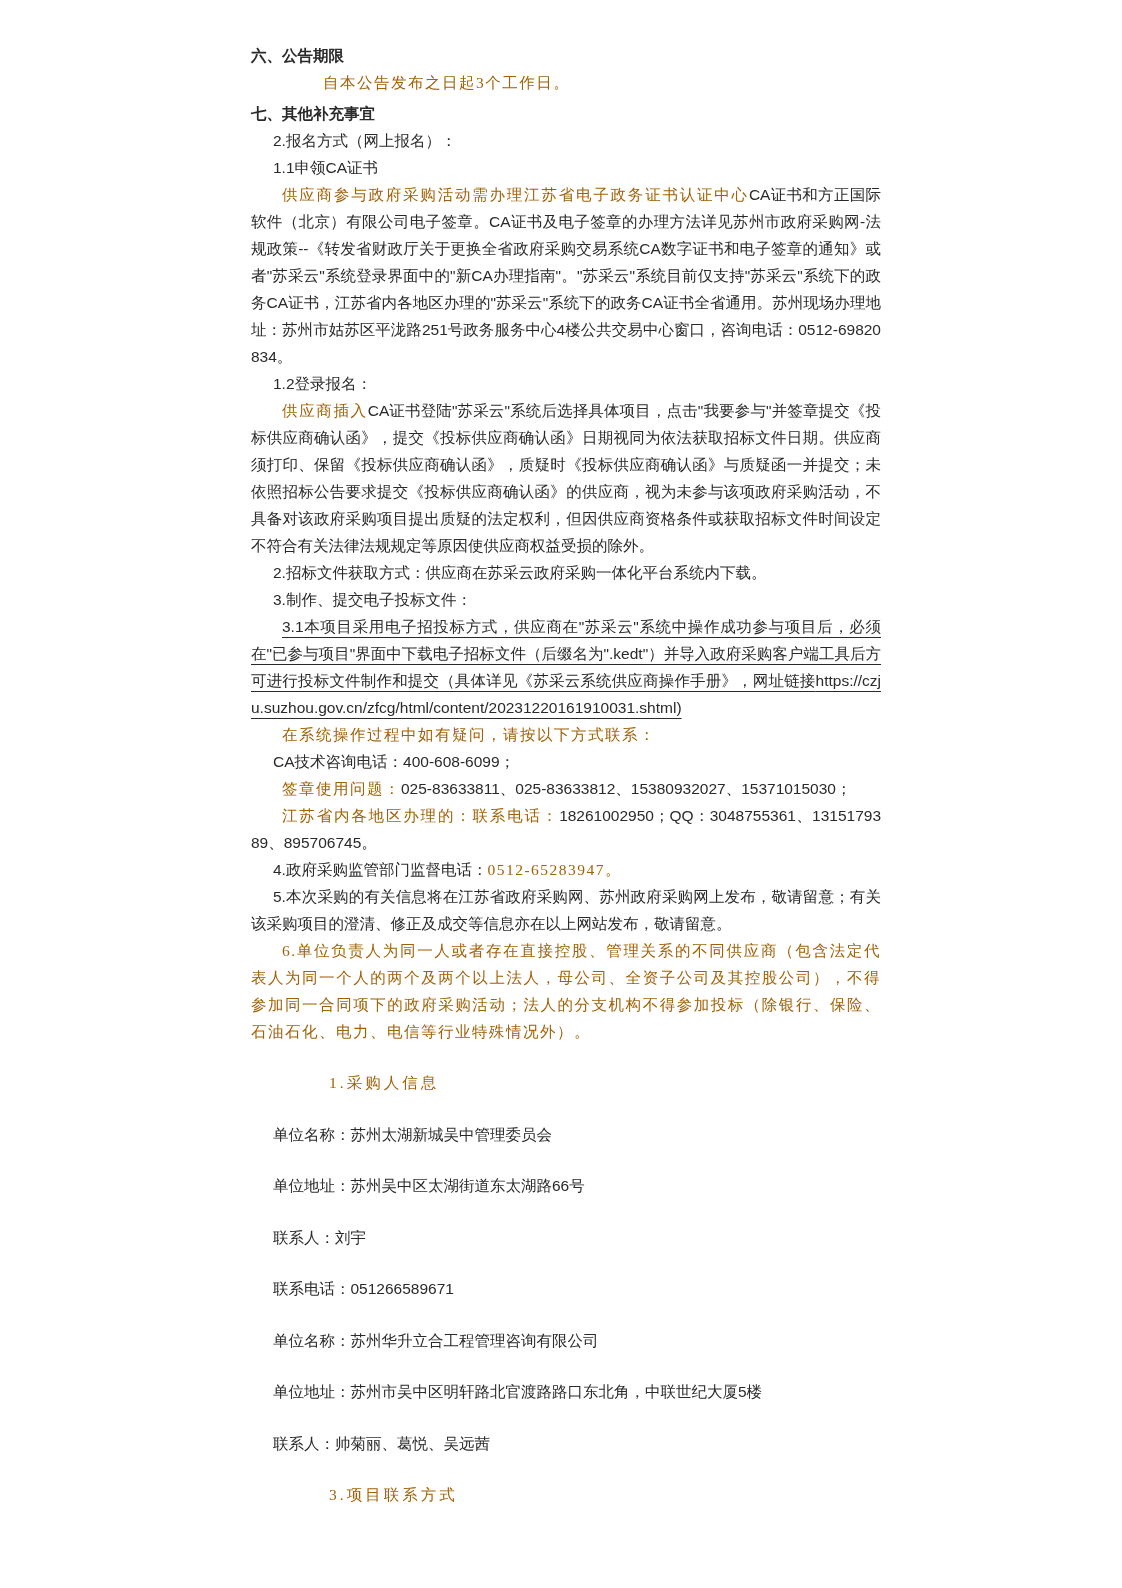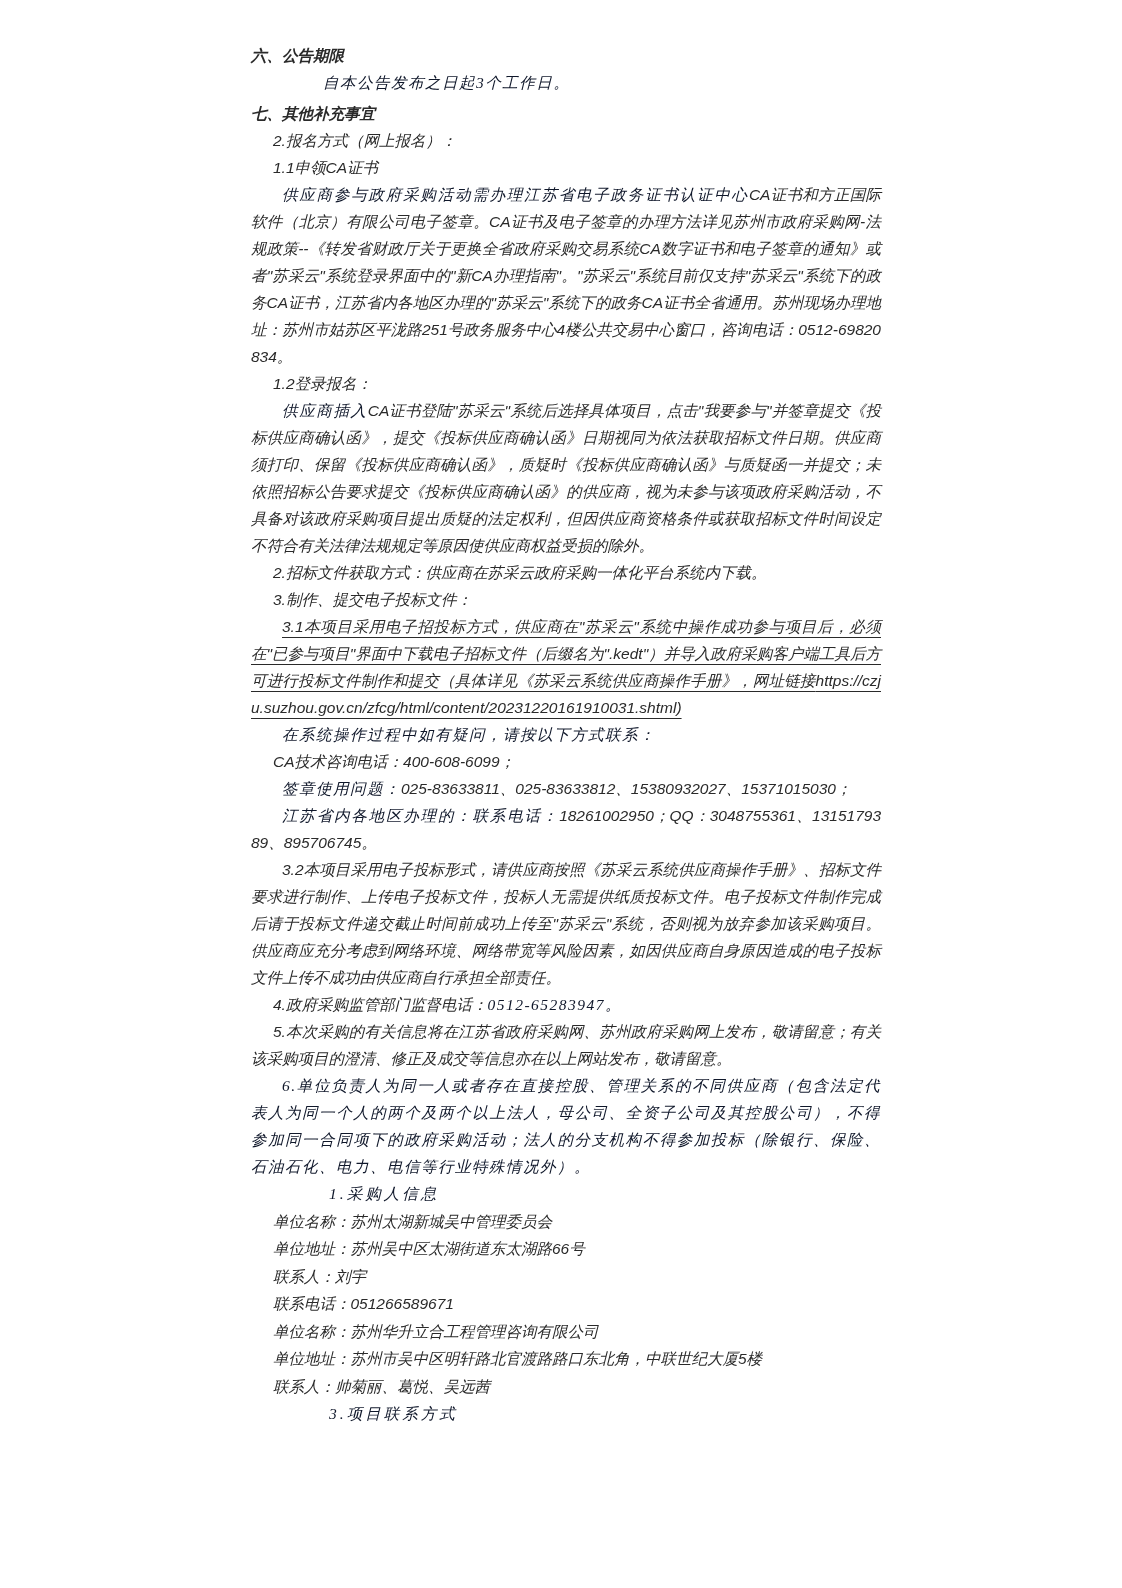--- a/index.html
+++ b/index.html
@@ -5,21 +5,20 @@
   html, body { margin: 0; padding: 0; }
   body { background: #ffffff; }
   .page {
     position: relative;
     width: 1122px;
     height: 1588px;
     background: #ffffff;
     overflow: hidden;
     font-family: "Liberation Sans", "DejaVu Sans", sans-serif;
     color: #262626;
-    font-style: italic;
   }
   .content {
     position: absolute;
     left: 251px;
     top: 42px;
     width: 630px;
   }
   .content p {
     margin: 0;
     font-size: 15.5px;
@@ -32,35 +31,35 @@
     font-size: 16.5px;
     font-weight: 700;
     color: #1f1f1f;
     text-align: left !important;
   }
   .sp-above { margin-top: 4px !important; }
   .sp-above-lg { margin-top: 6px !important; }
   
   .fs {
     font-family: "Liberation Serif", "DejaVu Serif", serif;
-    color: #0f172a;
+    color: #a16207;
     letter-spacing: 1.5px;
   }
   .fs-wide { letter-spacing: 3px; }
   .ind1 { text-indent: 22px; }   
   .ind2 { text-indent: 31px; }   
   .ind3 { text-indent: 72px; }   
   .ind4 { text-indent: 78px; }   
   .u-para {
     text-decoration: underline;
     text-underline-offset: 5px;
     text-decoration-thickness: 1.4px;
     text-decoration-color: #2a2a2a;
   }
-  .contact p { line-height: 27.5px; }
+  .contact p { line-height: 27.5px; margin-top: 24px; }
 </style>
 </head>
 <body>
 
 <div class="page">
   <div class="content">
 
     <p class="sec-heading">六、公告期限</p>
     <p class="ind3"><span class="fs">自本公告发布之日起3个工作日。</span></p>
 
@@ -70,21 +69,20 @@
     <p class="ind2"><span class="fs">供应商参与政府采购活动需办理江苏省电子政务证书认证中心</span><span>CA证书和方正国际软件（北京）有限公司电子签章。CA证书及电子签章的办理方法详见苏州市政府采购网-法规政策--《转发省财政厅关于更换全省政府采购交易系统CA数字证书和电子签章的通知》或者"苏采云"系统登录界面中的"新CA办理指南"。"苏采云"系统目前仅支持"苏采云"系统下的政务CA证书，江苏省内各地区办理的"苏采云"系统下的政务CA证书全省通用。苏州现场办理地址：苏州市姑苏区平泷路251号政务服务中心4楼公共交易中心窗口，咨询电话：0512-69820834。</span></p>
     <p class="ind1">1.2登录报名：</p>
     <p class="ind2"><span class="fs">供应商插入</span><span>CA证书登陆"苏采云"系统后选择具体项目，点击"我要参与"并签章提交《投标供应商确认函》，提交《投标供应商确认函》日期视同为依法获取招标文件日期。供应商须打印、保留《投标供应商确认函》，质疑时《投标供应商确认函》与质疑函一并提交；未依照招标公告要求提交《投标供应商确认函》的供应商，视为未参与该项政府采购活动，不具备对该政府采购项目提出质疑的法定权利，但因供应商资格条件或获取招标文件时间设定不符合有关法律法规规定等原因使供应商权益受损的除外。</span></p>
     <p class="ind1">2.招标文件获取方式：供应商在苏采云政府采购一体化平台系统内下载。</p>
     <p class="ind1">3.制作、提交电子投标文件：</p>
     <p class="ind2 u-para"><span>3.1本项目采用电子招投标方式，供应商在"苏采云"系统中操作成功参与项目后，必须在"已参与项目"界面中下载电子招标文件（后缀名为".kedt"）并导入政府采购客户端工具后方可进行投标文件制作和提交（具体详见《苏采云系统供应商操作手册》，网址链接</span><span>https://czju.suzhou.gov.cn/zfcg/html/content/20231220161910031.shtml)</span></p>
     <p class="ind2"><span class="fs">在系统操作过程中如有疑问，请按以下方式联系：</span></p>
     <p class="ind1">CA技术咨询电话：400-608-6099；</p>
     <p class="ind2"><span class="fs">签章使用问题：</span><span>025-83633811、025-83633812、15380932027、15371015030；</span></p>
     <p class="ind2"><span class="fs">江苏省内各地区办理的：联系电话：</span><span>18261002950；QQ：3048755361、1315179389、895706745。</span></p>
-    <p class="ind2">3.2本项目采用电子投标形式，请供应商按照《苏采云系统供应商操作手册》、招标文件要求进行制作、上传电子投标文件，投标人无需提供纸质投标文件。电子投标文件制作完成后请于投标文件递交截止时间前成功上传至"苏采云"系统，否则视为放弃参加该采购项目。供应商应充分考虑到网络环境、网络带宽等风险因素，如因供应商自身原因造成的电子投标文件上传不成功由供应商自行承担全部责任。</p>
     <p class="ind1"><span>4.政府采购监管部门监督电话：</span><span class="fs">0512-65283947。</span></p>
     <p class="ind1">5.本次采购的有关信息将在江苏省政府采购网、苏州政府采购网上发布，敬请留意；有关该采购项目的澄清、修正及成交等信息亦在以上网站发布，敬请留意。</p>
     <p class="ind2"><span class="fs">6.单位负责人为同一人或者存在直接控股、管理关系的不同供应商（包含法定代表人为同一个人的两个及两个以上法人，母公司、全资子公司及其控股公司），不得参加同一合同项下的政府采购活动；法人的分支机构不得参加投标（除银行、保险、石油石化、电力、电信等行业特殊情况外）。</span></p>
 
 
     <div class="contact">
       <p class="ind4"><span class="fs fs-wide">1.采购人信息</span></p>
       <p class="ind1">单位名称：苏州太湖新城吴中管理委员会</p>
       <p class="ind1">单位地址：苏州吴中区太湖街道东太湖路66号</p>
       <p class="ind1">联系人：刘宇</p>

